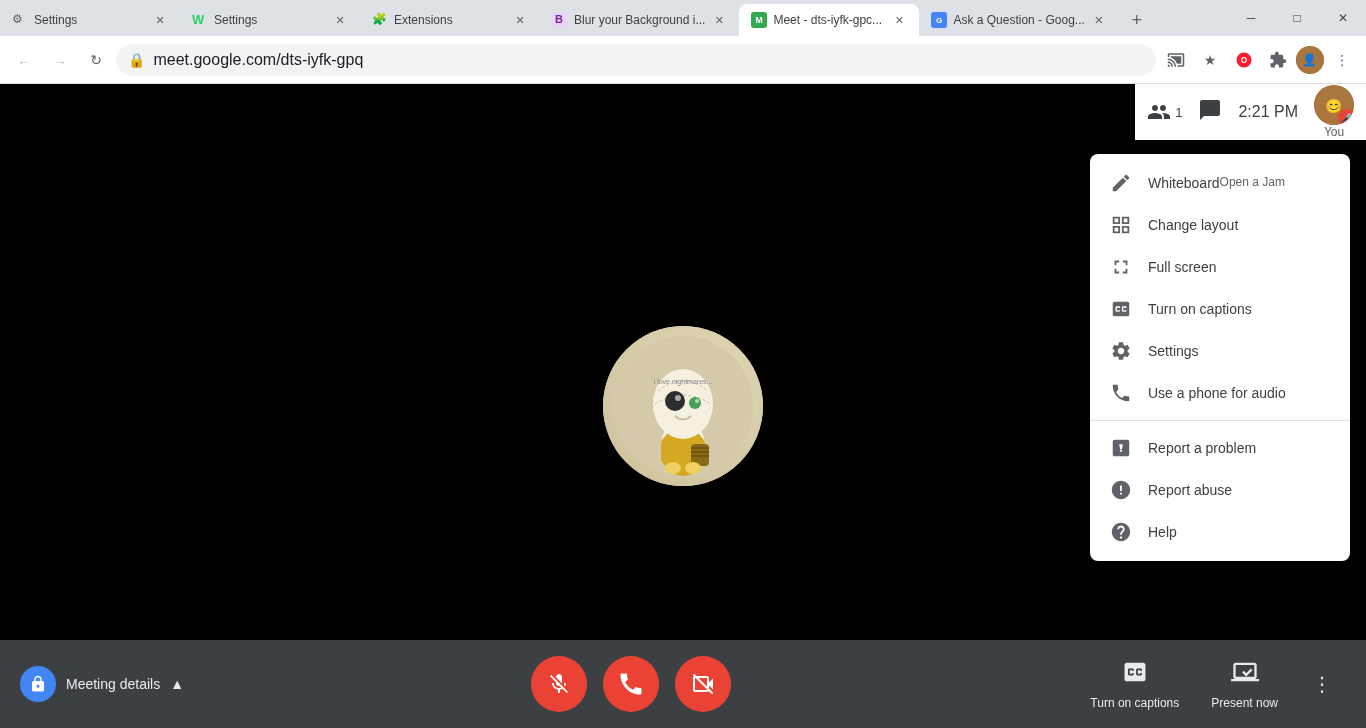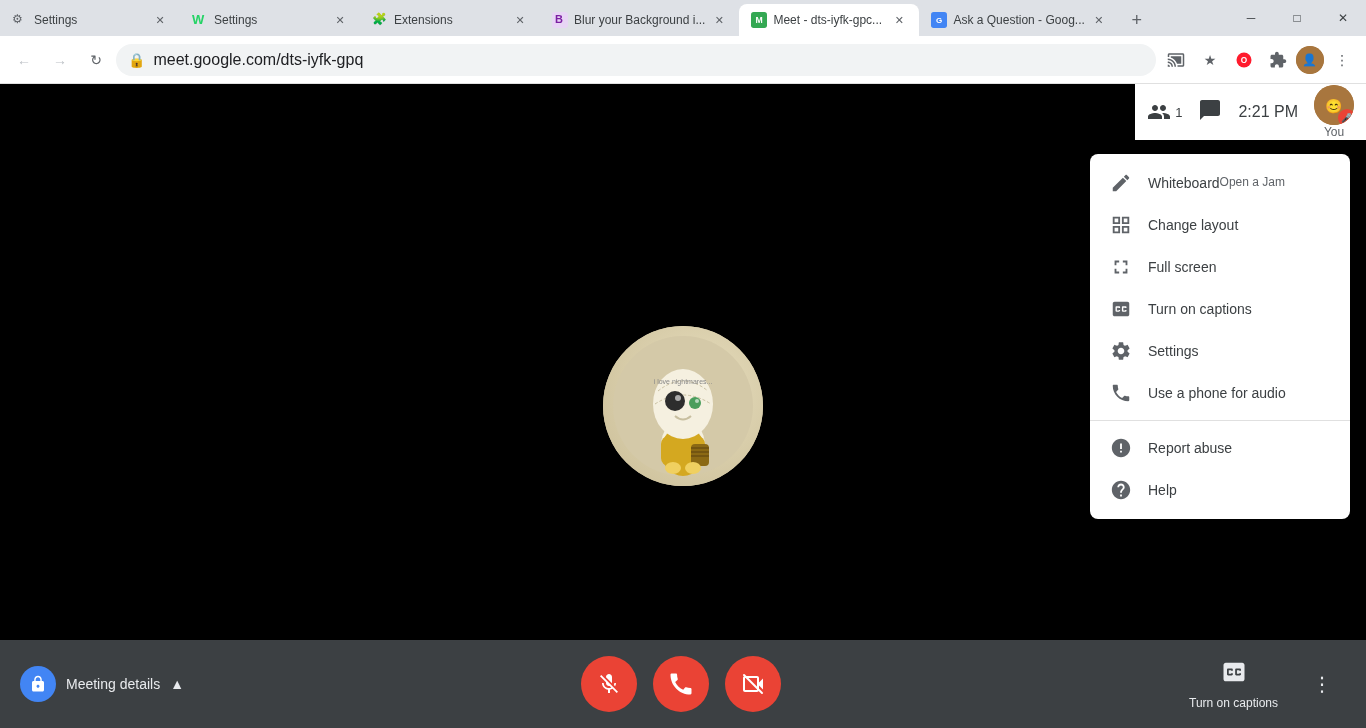--- a/index.html
+++ b/index.html
@@ -465,20 +465,28 @@
         <div class="menu-item">
           <span class="menu-item-icon">
             <svg width="22" height="22" viewBox="0 0 24 24" fill="#5f6368">
                 <path d="M6.62 10.79c1.44 2.83 3.76 5.14 6.59 6.59l2.2-2.2c.27-.27.67-.36 1.02-.24 1.12.37 2.33.57 3.57.57.55 0 1 .45 1 1V20c0 .55-.45 1-1 1-9.39 0-17-7.61-17-17 0-.55.45-1 1-1h3.5c.55 0 1 .45 1 1 0 1.25.2 2.45.57 3.57.11.35.03.74-.25 1.02l-2.2 2.2z"></path>
               </svg>
           </span>
           <span class="menu-item-label">Use a phone for audio</span>
         </div>
         <div class="menu-divider"></div>
 
+        <div class="menu-item">
+          <span class="menu-item-icon">
+            <svg width="22" height="22" viewBox="0 0 24 24" fill="#5f6368">
+                <path d="M3 5v14c0 1.1.89 2 2 2h14c1.1 0 2-.9 2-2V5c0-1.1-.9-2-2-2H5c-1.11 0-2 .9-2 2zm11 3l-1 5H11L10 8h4zm-2 8.25c-.69 0-1.25-.56-1.25-1.25s.56-1.25 1.25-1.25 1.25.56 1.25 1.25-.56 1.25-1.25 1.25z"></path>
+              </svg>
+          </span>
+          <span class="menu-item-label">Report a problem</span>
+        </div>
 
         <div class="menu-item">
           <span class="menu-item-icon">
             <svg width="22" height="22" viewBox="0 0 24 24" fill="#5f6368">
                 <path d="M12 2C6.48 2 2 6.48 2 12s4.48 10 10 10 10-4.48 10-10S17.52 2 12 2zm1 15h-2v-2h2v2zm0-4h-2V7h2v6z"></path>
               </svg>
           </span>
           <span class="menu-item-label">Report abuse</span>
         </div>
 
@@ -530,20 +538,28 @@
 
         <div class="bottom-action">
           <span class="bottom-action-icon">
             <svg width="28" height="28" viewBox="0 0 24 24" fill="#e8eaed">
                 <path d="M19 4H5c-1.11 0-2 .9-2 2v12c0 1.1.89 2 2 2h14c1.1 0 2-.9 2-2V6c0-1.1-.9-2-2-2zm-8 7H9.5v-.5h-2v3h2V13H11v1c0 .55-.45 1-1 1H7c-.55 0-1-.45-1-1v-4c0-.55.45-1 1-1h3c.55 0 1 .45 1 1v1zm7 0h-1.5v-.5h-2v3h2V13H18v1c0 .55-.45 1-1 1h-3c-.55 0-1-.45-1-1v-4c0-.55.45-1 1-1h3c.55 0 1 .45 1 1v1z"></path>
               </svg>
           </span>
           <span>Turn on captions</span>
         </div>
 
+        <div class="bottom-action">
+          <span class="bottom-action-icon">
+            <svg width="28" height="28" viewBox="0 0 24 24" fill="#e8eaed">
+                <path d="M20 18c1.1 0 1.99-.9 1.99-2L22 6c0-1.1-.9-2-2-2H4c-1.1 0-2 .9-2 2v10c0 1.1.9 2 2 2H0v2h24v-2h-4zM4 6h16v10H4V6zm9 7.08l4-4.08 1.41 1.41-5.41 5.42-3.42-3.41L11 11l2 2.08z"></path>
+              </svg>
+          </span>
+          <span>Present now</span>
+        </div>
 
         <div class="more-btn">⋮</div>
       </div>
     </div>
   </div>
 </div>
 
 <style>
   
   .center-controls .control-btn {

